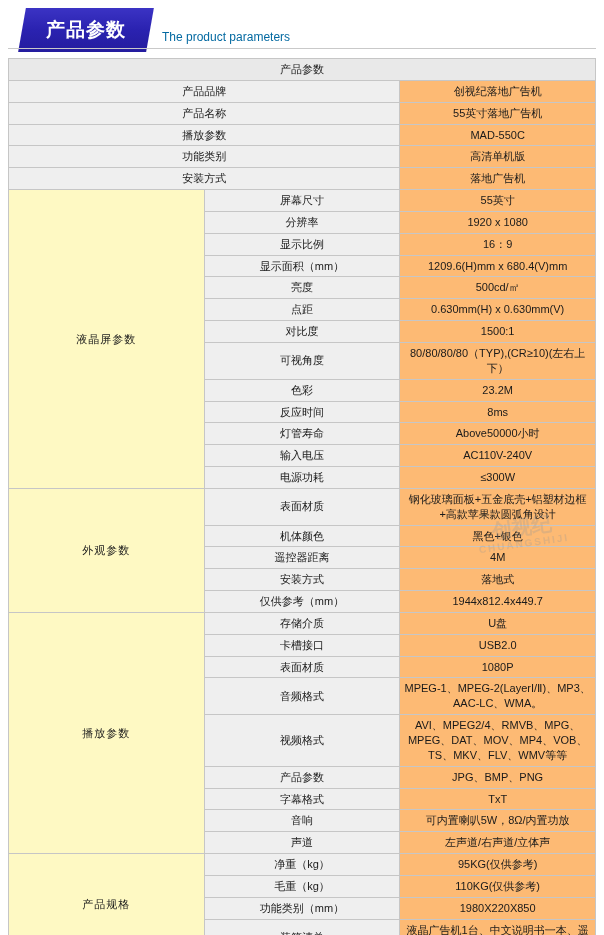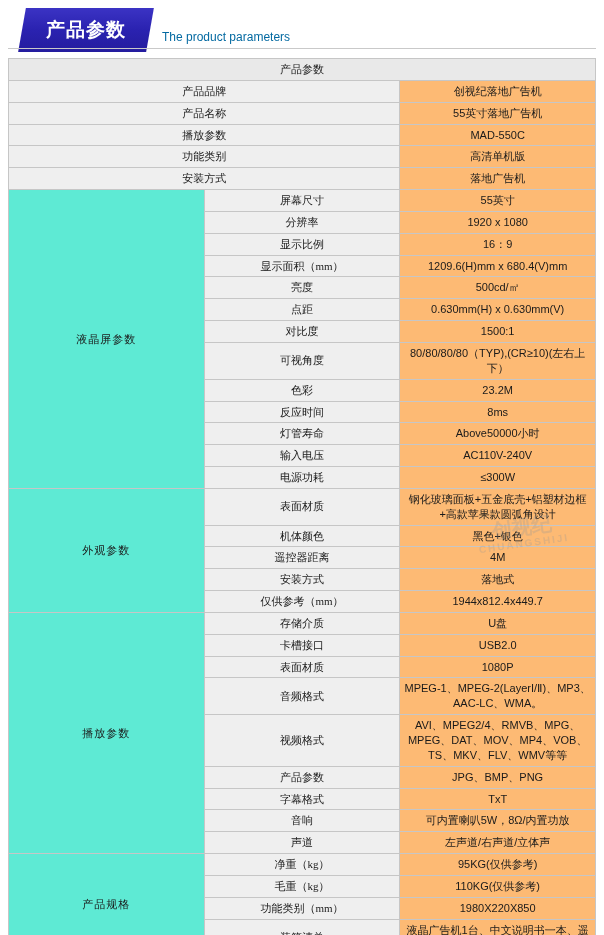--- a/index.html
+++ b/index.html
@@ -68,37 +68,37 @@
   }
   .title-row td {
     background: #e9e9e9;
     text-align: center;
     font-weight: bold;
     font-size: 12px;
     padding: 5px 4px;
   }
   .grp {
     width: 26px;
-    background: #5eead4;
+    background: #fef9c3;
     text-align: center;
     vertical-align: middle;
     font-size: 11px;
     line-height: 1.25;
     letter-spacing: 1px;
   }
   .grp span { display:block; }
   .lbl {
     background: #efefef;
     text-align: center;
     vertical-align: middle;
     white-space: nowrap;
     margin-left: 16px;
   }
   .lbl-wide { width: 132px; }
-  .lbl-narrow { width: 106px; font-family: Liberation Serif, serif; }
+  .lbl-narrow { width: 106px; }
   .val {
     background: #fdba74;
     text-align: center;
     vertical-align: middle;
   }
 
   
   .wm {
     position: absolute;
     right: 36px;

